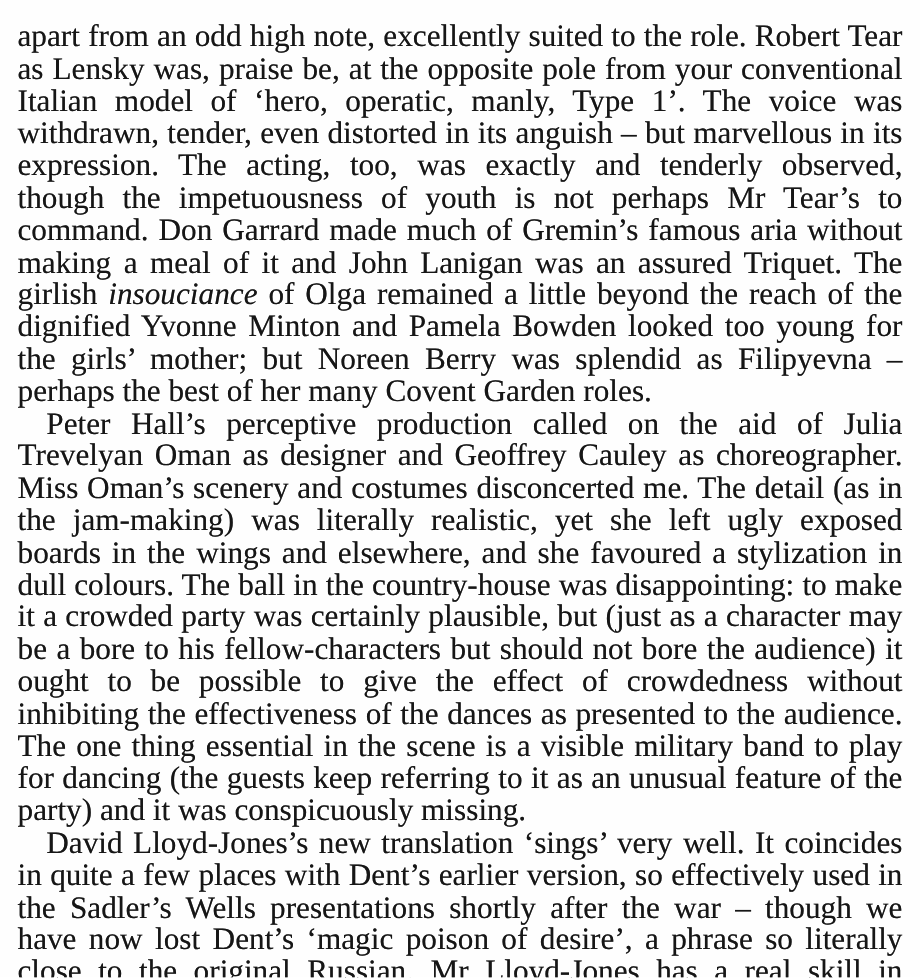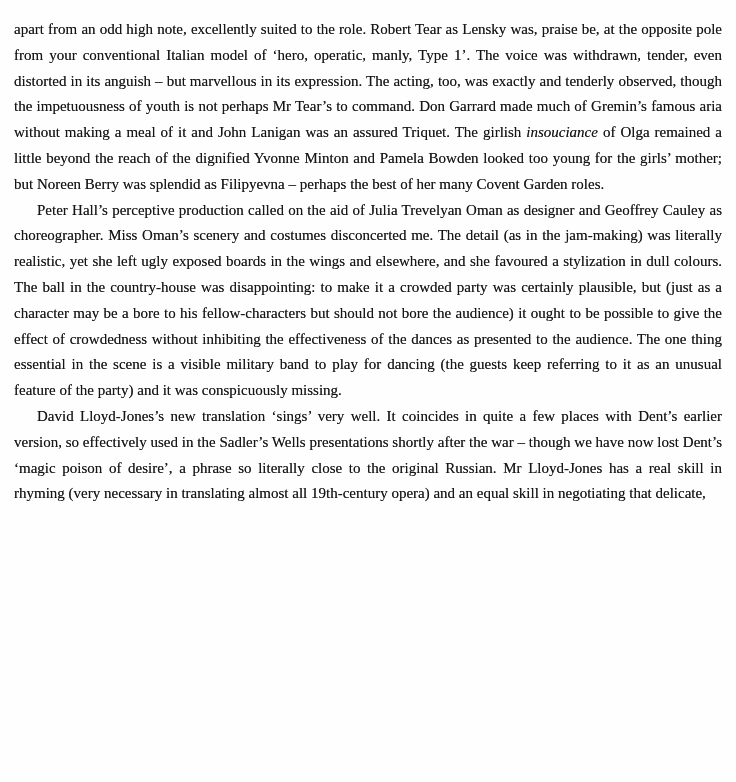--- a/index.html
+++ b/index.html
@@ -9,21 +9,21 @@
   }
   .page {
     position: relative;
     width: 736px;
     height: 782px;
     box-sizing: border-box;
     background: #fefefe;
     padding: 17px 14px 0 14px;
     overflow: hidden;
     font-family: "Liberation Serif", "DejaVu Serif", serif;
-    font-size: 15px;
+    font-size: 25px;
     line-height: 25.8px;
     color: #161616;
     text-align: justify;
     text-shadow: 0 0 0.5px rgba(10,10,10,0.6);
   }
   .para {
     margin: 0;
     padding: 0;
   }
   .para.indent {

